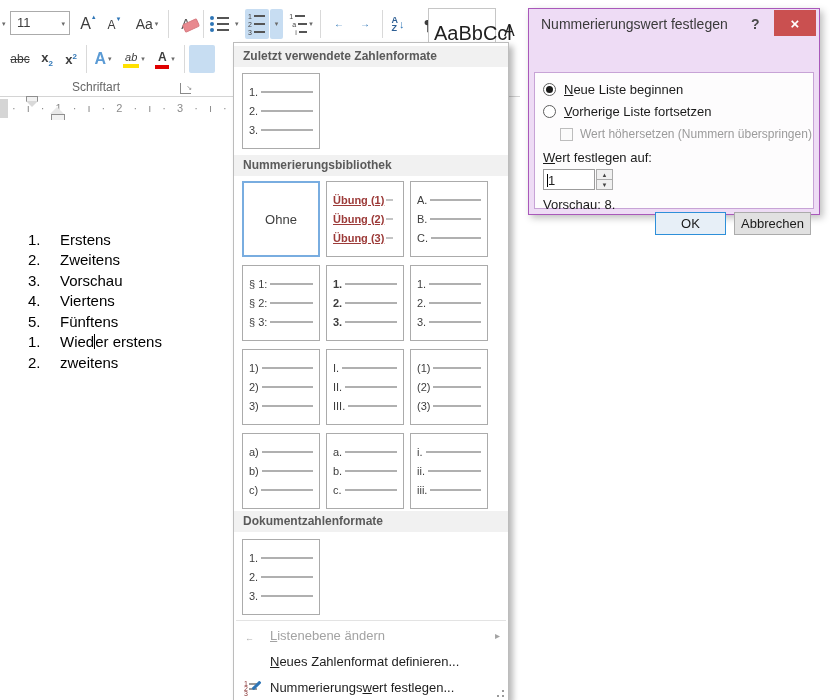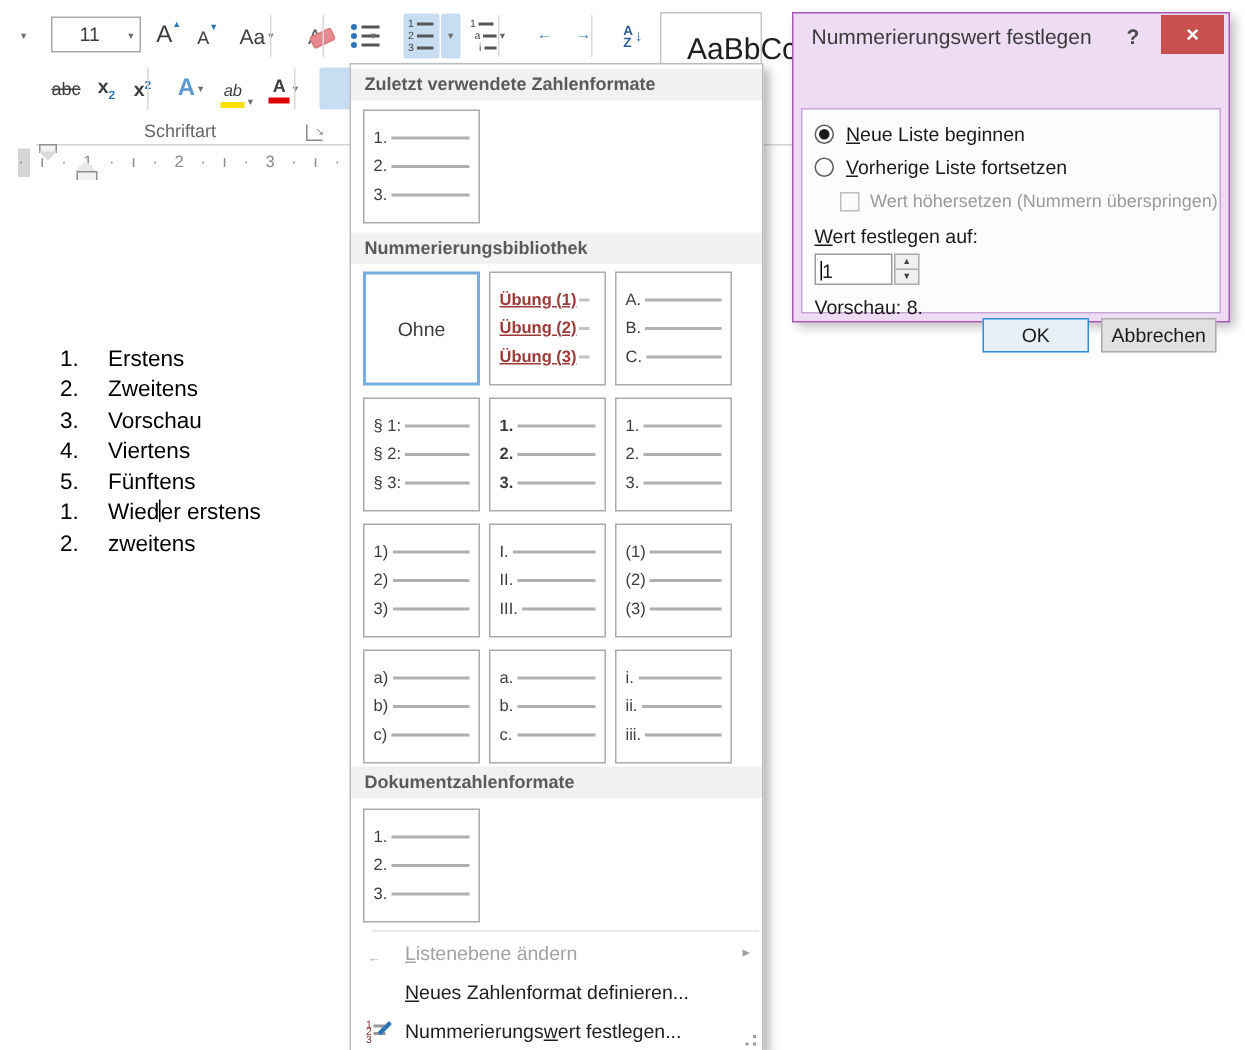--- a/index.html
+++ b/index.html
@@ -1,18 +1,18 @@
 <!DOCTYPE html>
 <html><head>
 <meta charset="utf-8">
 <style>
   html,body{margin:0;padding:0;background:#fff;}
   #app{position:relative;width:830px;height:700px;background:#fff;overflow:hidden;
        font-family:"Liberation Sans","DejaVu Sans",sans-serif;color:#1f1f1f;}
-  .abs{position:absolute;margin-left:12px;}
+  .abs{position:absolute;}
   .btn{display:flex;align-items:center;justify-content:center;}
   .vsep{position:absolute;width:1px;background:#d9d9d9;}
   .caret{font-size:7px;color:#6b6b6b;margin-left:2px;}
   .active{background:#c7ddf2;border-radius:2px;}
   
   .icon-line{height:2px;background:#555;}
   .blue{color:#2e75b6;}
   .mini{font-size:7px;line-height:7px;color:#444;}
   
   #ruler{position:absolute;left:0;top:99px;width:520px;height:20px;background:#fff;}
@@ -208,21 +208,21 @@
       </span>
     </div>
 
     <div class="vsep" style="left:86px;top:45px;height:28px;"></div>
 
     <div class="abs btn" style="left:90px;top:46px;width:26px;height:26px;">
       <span style="font-size:16px;font-weight:bold;color:#5b9bd5;">A</span>
       <span class="caret">▾</span>
     </div>
 
-    <div class="abs btn" style="left:120px;top:46px;width:28px;height:26px;align-items:flex-end;">
+    <div class="abs btn" style="left:120px;top:46px;width:28px;height:26px;">
       <span style="display:flex;flex-direction:column;align-items:center;">
         <span style="font-size:11px;color:#3d3d3d;font-style:italic;">ab</span>
         <span style="width:16px;height:4px;background:#ffe100;margin-top:1px;"></span>
       </span>
       <span class="caret">▾</span>
     </div>
 
     <div class="abs btn" style="left:152px;top:46px;width:26px;height:26px;">
       <span style="display:flex;flex-direction:column;align-items:center;">
         <span style="font-size:12px;color:#3d3d3d;font-weight:bold;">A</span>

